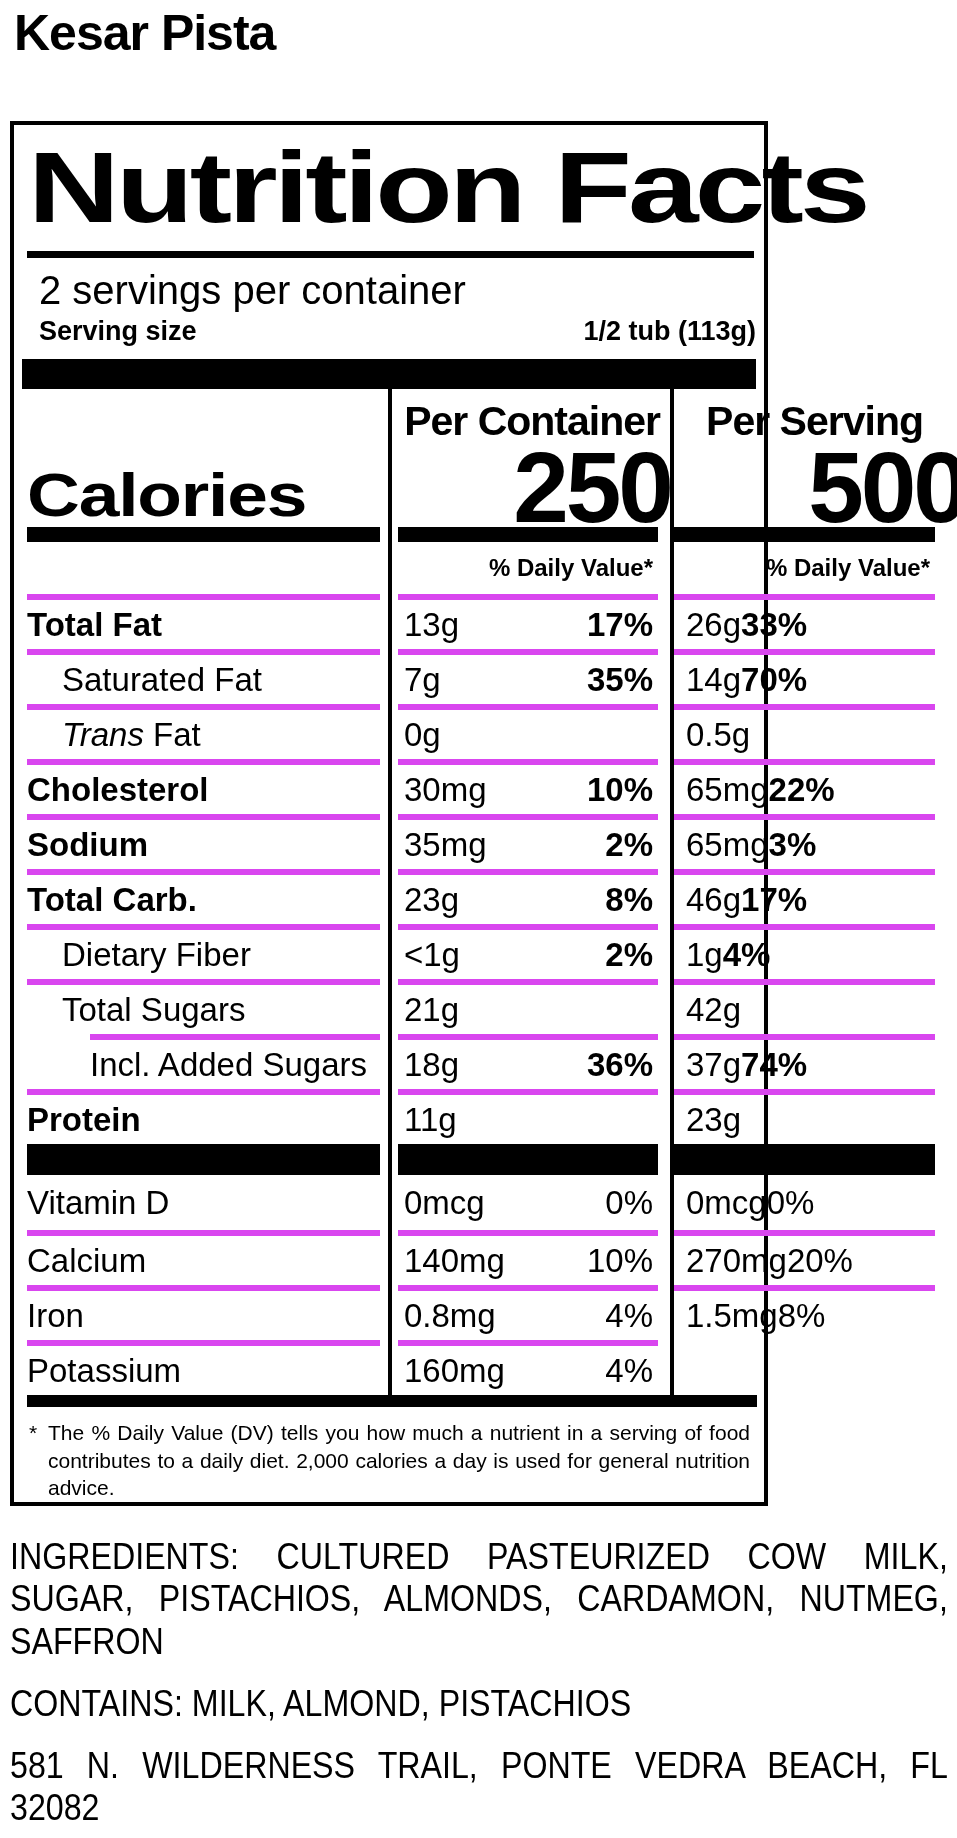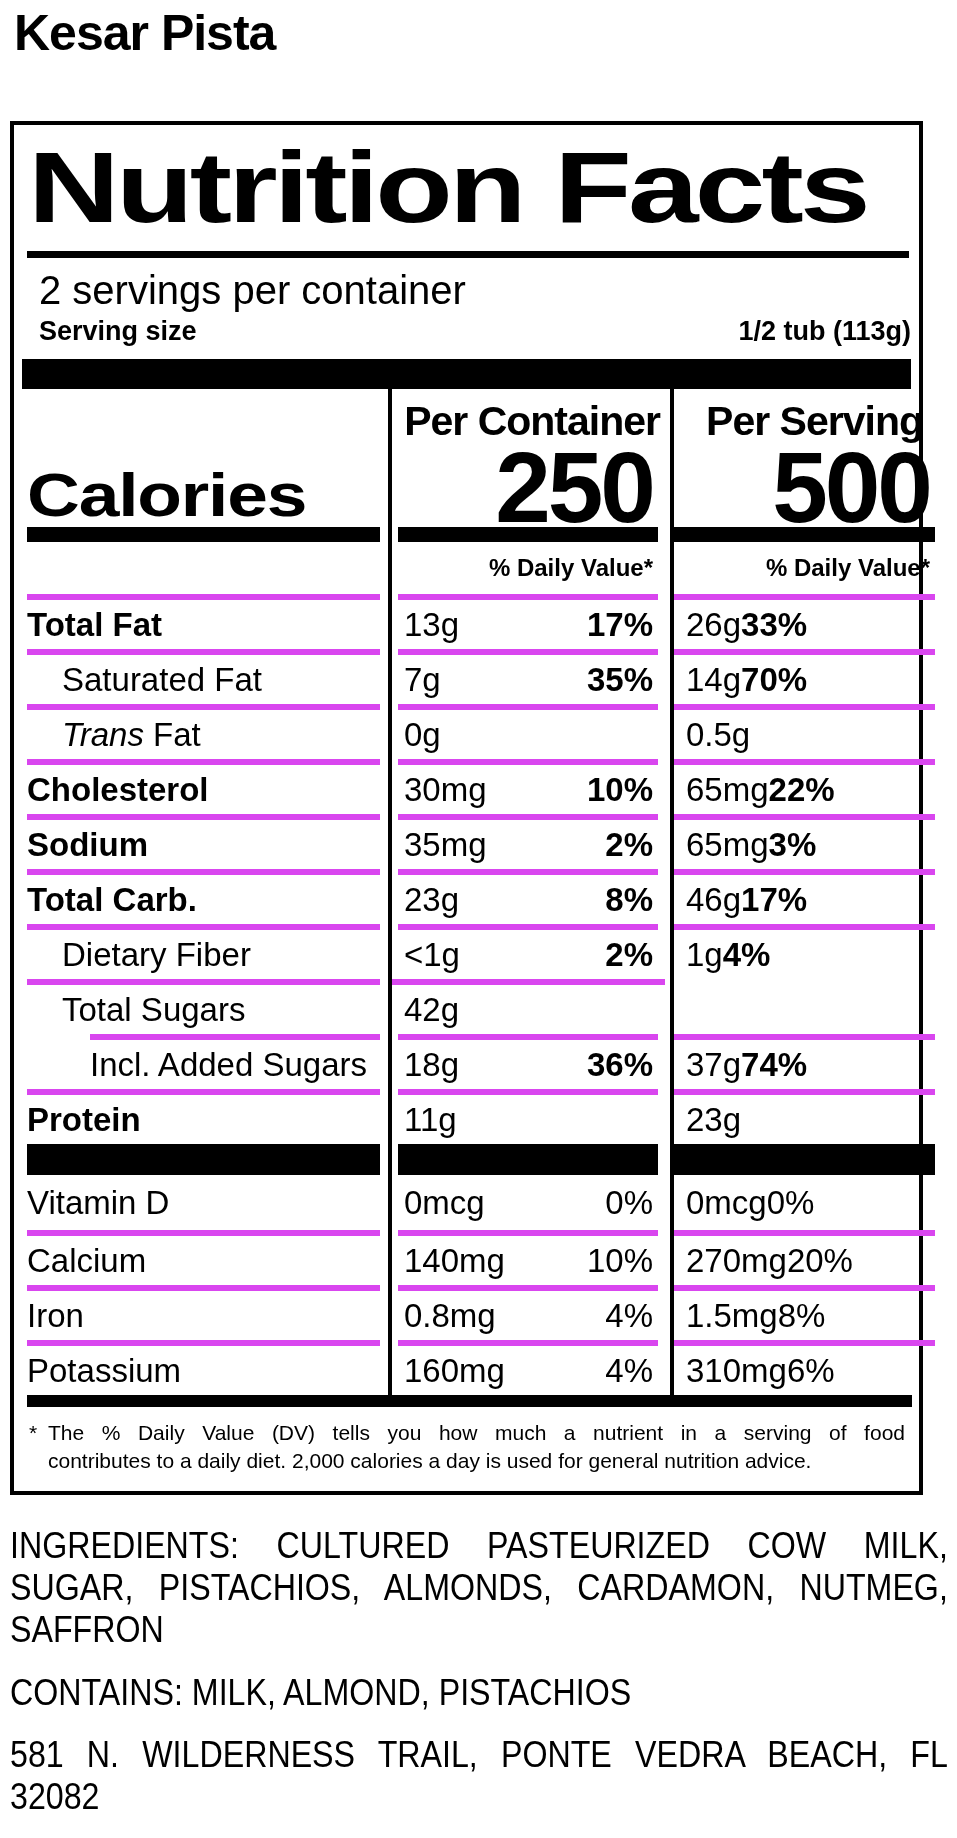--- a/index.html
+++ b/index.html
@@ -11,21 +11,21 @@
     overflow: hidden;
   }
   .page-title {
     margin: 6px 0 0 14px;
     font-size: 50px; font-weight: 700; letter-spacing: -1px;
     line-height: 1.1;
   }
   
   .nf-box {
     margin: 60px 11px 0 10px;
-    width: 913px;
+    width: 758px;
     border: 4px solid #000;
   }
   .nf-title-wrap { margin: 12px 10px 0 14px; height: 102px; }
   .nf-title {
     display: inline-block;
     font-size: 100px; font-weight: 900; letter-spacing: -3px;
     line-height: 1.0; white-space: nowrap;
     transform: scaleX(1.27); transform-origin: 0 50%;
   }
   .nf-rule { height: 7px; background: #000; margin: 12px 10px 0 13px; }
@@ -51,21 +51,21 @@
   .ind1 .c1 { padding-left: 35px; }
   .incl .c1 { margin-left: 76px; }
   .bl { font-weight: 700; }
   .it { font-style: italic; }
   .pct { font-weight: 700; }
   .vit .pct { font-weight: 400; }
 
   .row.hdr { height: 58px; }
   .hdr .cell { justify-content: flex-end; align-items: flex-end; border: none;
                font-size: 41px; font-weight: 900; letter-spacing: -1px; padding-bottom: 2px; }
-  .row.cal { height: 80px; }
+  .row.cal { height: 80px; gap: 18px; }
   .cal .cell { border: none; align-items: flex-end; }
   .cal .c1 { padding-bottom: 4px; }
   .cal .c1 span { display:inline-block; font-size: 62px; font-weight: 900; letter-spacing: -1px;
                   transform: scaleX(1.18); transform-origin: 0 100%; line-height: .9; }
   .cal .c2, .cal .c3 { justify-content: flex-end; font-size: 100px; font-weight: 900;
                        letter-spacing: -3px; line-height: .8; }
   .row.midbar { height: 15px; }
   .midbar .cell { border: none; background: #000; }
   .row.dvh { height: 52px; }
   .dvh .cell { border: none; justify-content: flex-end; font-size: 24px; font-weight: 700; }
@@ -239,20 +239,24 @@
       <div class="cell c3">
           <span>1g</span>
           <span class="pct">4%</span>
         </div>
     </div>
 
     <div class="row bt ind1">
       <div class="cell c1">
           <span>Total Sugars</span>
         </div>
+      <div class="cell c2">
+          <span>21g</span>
+          <span class="pct"></span>
+        </div>
       <div class="cell c3">
           <span>42g</span>
           <span class="pct"></span>
         </div>
     </div>
 
     <div class="row bt incl">
       <div class="cell c1">
           <span>Incl. Added Sugars</span>
         </div>
@@ -328,24 +332,20 @@
         </div>
     </div>
 
     <div class="row vit bt">
       <div class="cell c1">
           <span>Potassium</span>
         </div>
       <div class="cell c2">
           <span>160mg</span>
           <span class="pct">4%</span>
-        </div>
-      <div class="cell c3">
-          <span>310mg</span>
-          <span class="pct">6%</span>
         </div>
     </div>
   </div>
 
   <div class="bar-bottom"></div>
 
   <div class="footnote">
     <span class="fn-star">*</span>
     <div class="fn-line1">The % Daily Value (DV) tells you how much a nutrient in a serving of food</div>
     <div class="fn-line2">contributes to a daily diet. 2,000 calories a day is used for general nutrition advice.</div>

